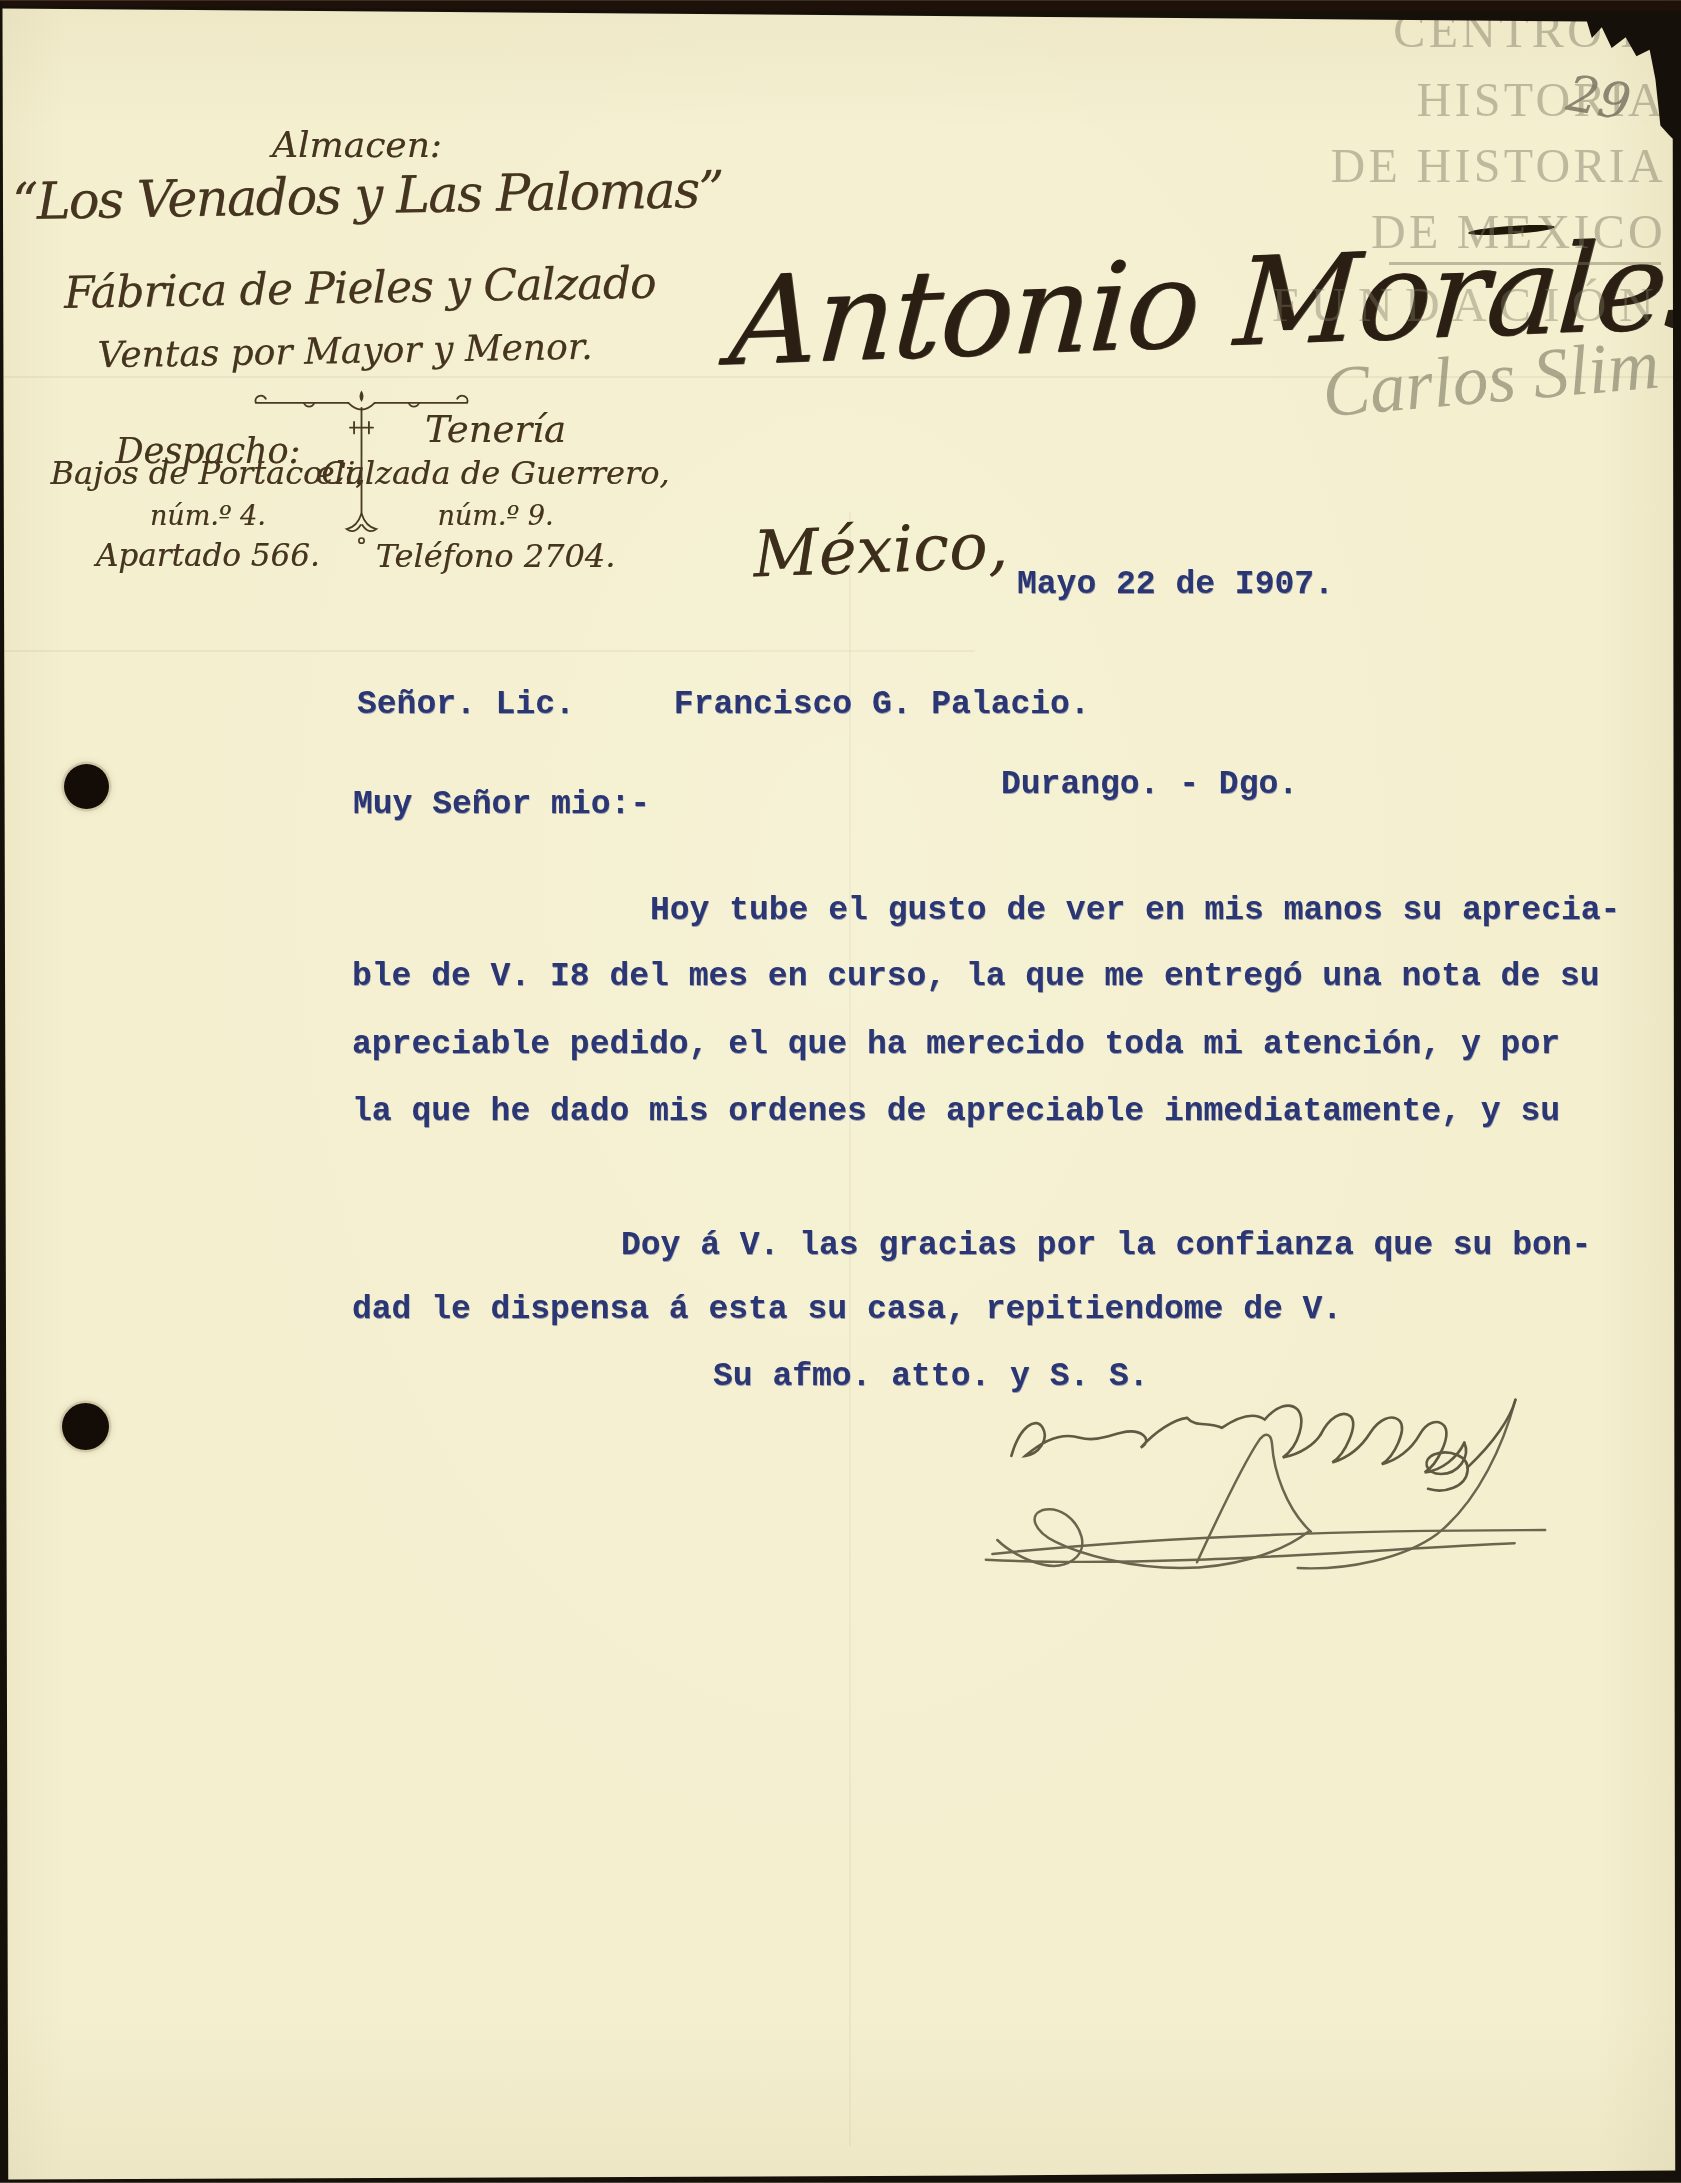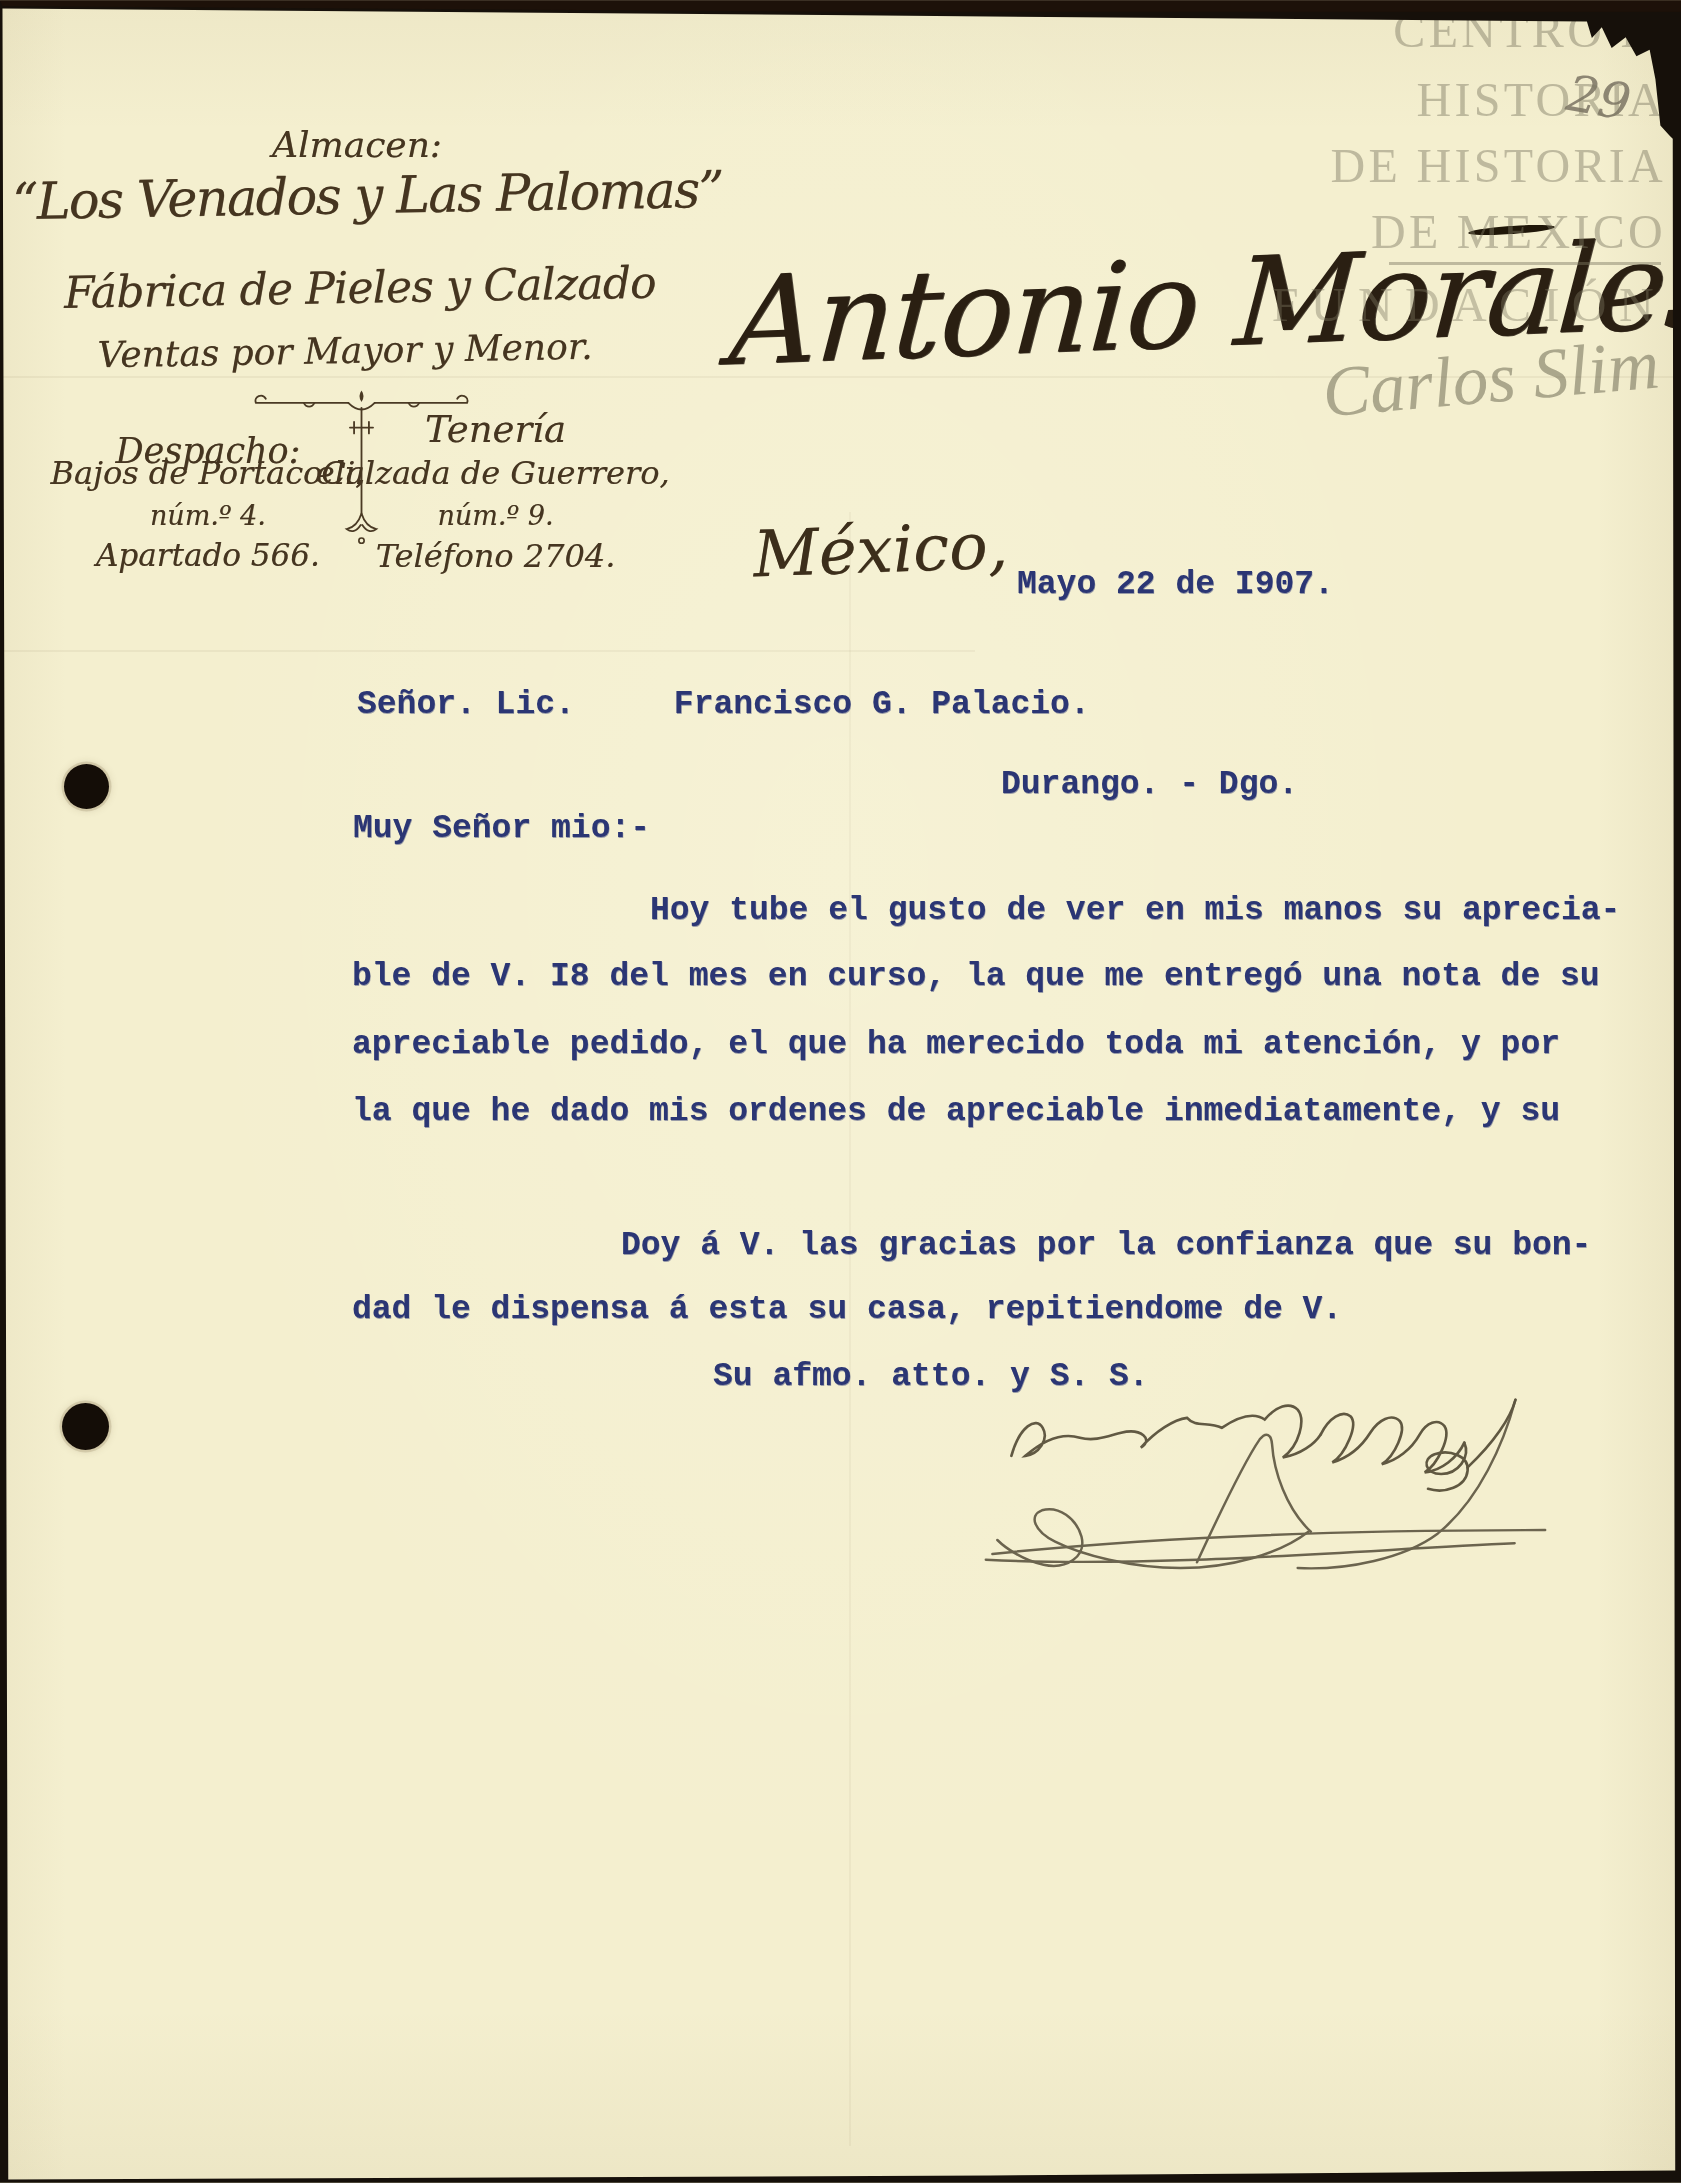--- a/index.html
+++ b/index.html
@@ -50,21 +50,21 @@
   
   .typed{
     position:absolute;z-index:12;white-space:pre;line-height:1;
     font-family:"Liberation Mono","DejaVu Sans Mono",monospace;
     font-weight:bold;font-size:33px;color:#2b3674;
     text-shadow:0.5px 0.5px 0 rgba(43,54,116,0.45);
   }
   .t-date{left:1017px;top:568px;}
   .t-addr1{left:357px;top:688px;}
   .t-addr2{left:1001px;top:768px;}
-  .t-salut{left:353px;top:812px;}
+  .t-salut{left:353px;top:788px;}
   .t-b1{left:650px;top:894px;}
   .t-b2{left:352px;top:960px;}
   .t-b3{left:352px;top:1028px;}
   .t-b4{left:352px;top:1095px;}
   .t-b5{left:352px;top:1157px;}
   .t-b6{left:621px;top:1229px;}
   .t-b7{left:352px;top:1293px;}
   .t-close{left:713px;top:1360px;}
 
   

